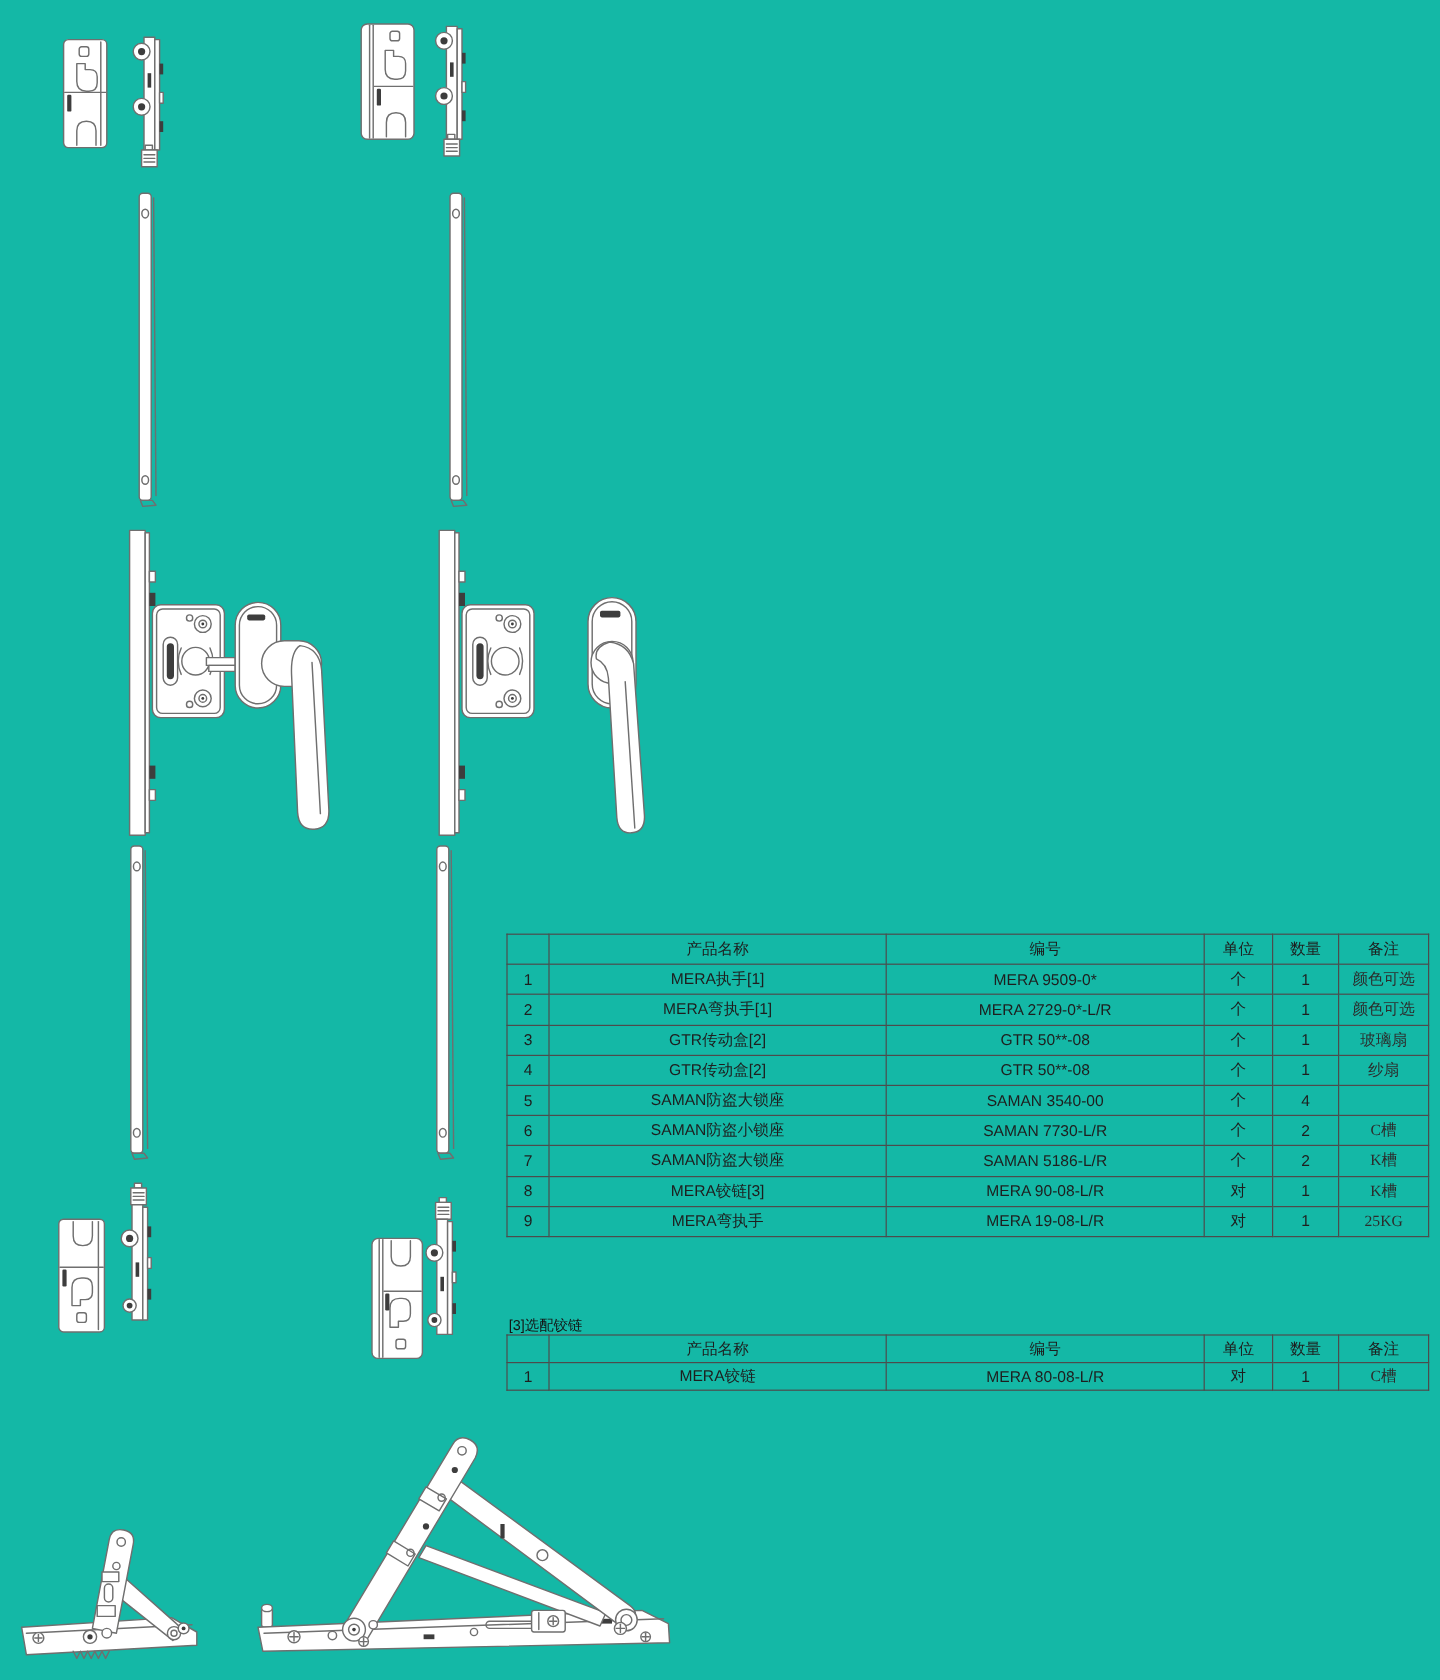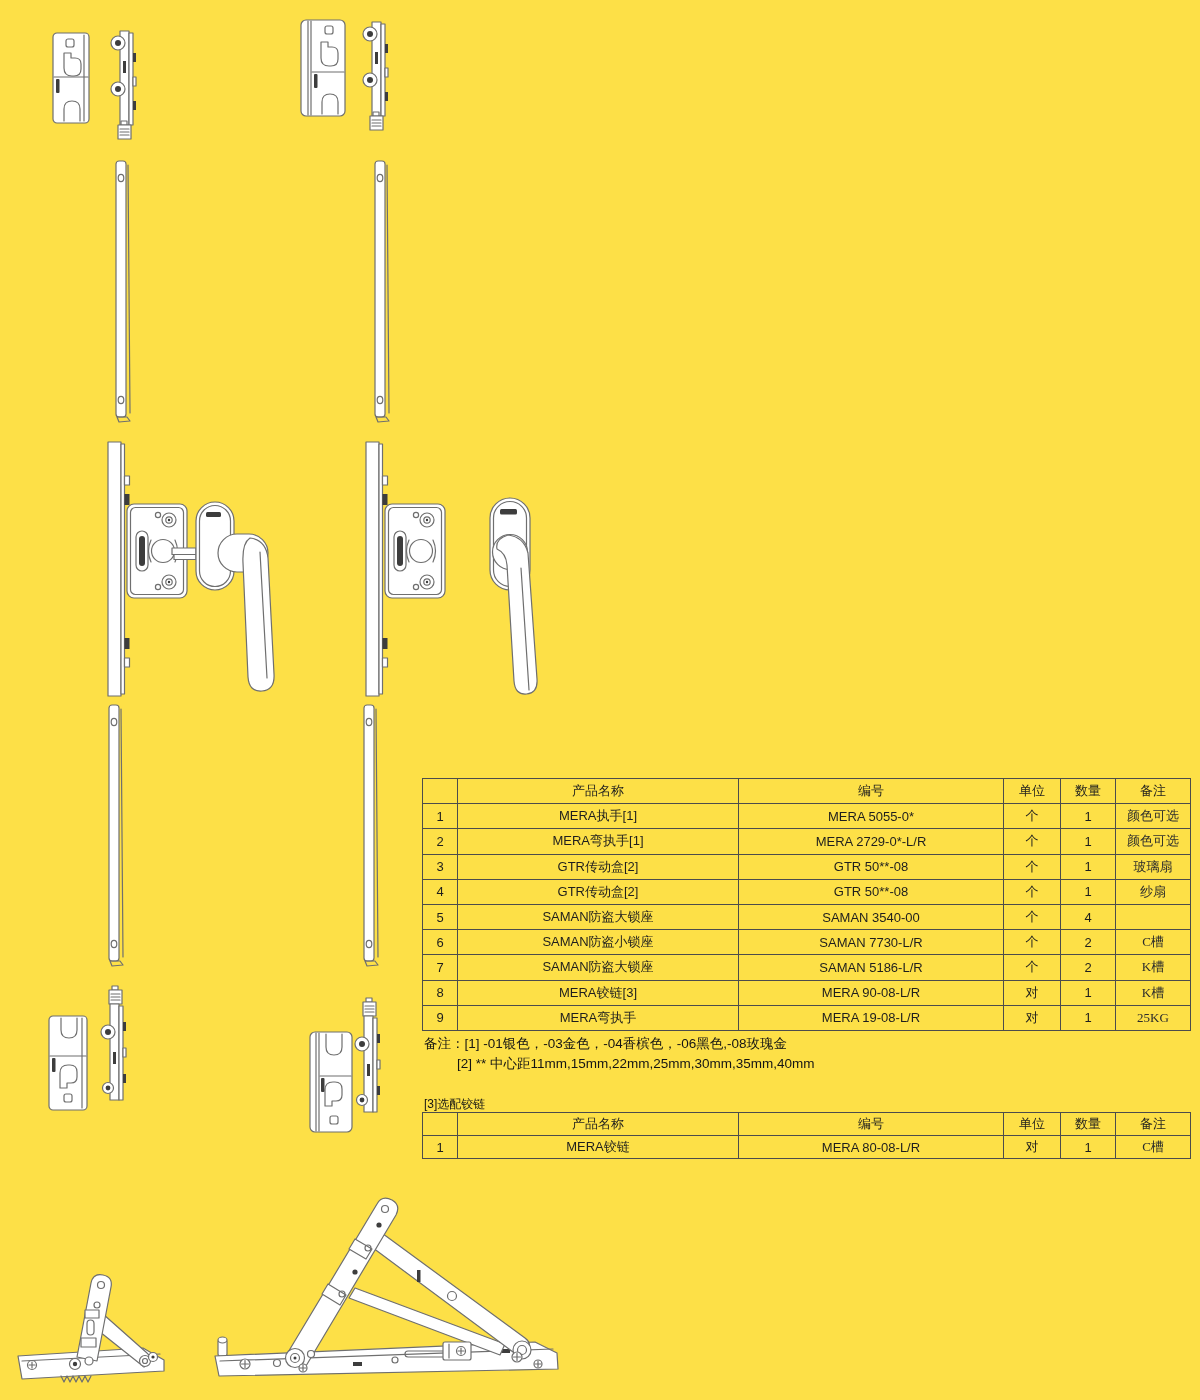--- a/index.html
+++ b/index.html
@@ -1,16 +1,16 @@
 <!DOCTYPE html>
 <html><head>
 <meta charset="utf-8">
 <style>
   html,body{margin:0;padding:0;background:#fff;}
-  #canvas{position:relative;width:1200px;height:1400px;background:#fde047;
+  #canvas{position:relative;width:1200px;height:1400px;background:#14b8a6;
           font-family:"Liberation Sans","DejaVu Sans",sans-serif;overflow:hidden;color:#1e1e1e;}
   .fig{position:absolute;}
   .fig svg{display:block;}
   .ln{stroke:#6f6f6f;stroke-width:1.2;fill:none;stroke-linejoin:round;stroke-linecap:round;}
   .lnw{stroke:#6f6f6f;stroke-width:1.2;fill:#ffffff;stroke-linejoin:round;stroke-linecap:round;}
   .dk{fill:#3d3d3d;stroke:none;}
   table.parts{position:absolute;border-collapse:collapse;table-layout:fixed;text-align:center;color:#1e1e1e;}
   table.parts td{border:1px solid #4c4c4c;padding:0;white-space:nowrap;overflow:hidden;font-size:13px;}
   #main-table{left:422px;top:778px;width:768px;}
   #main-table td{height:24.2px;}
@@ -352,21 +352,21 @@
       <td></td>
       <td>产品名称</td>
       <td>编号</td>
       <td>单位</td>
       <td>数量</td>
       <td>备注</td>
     </tr>
     <tr>
       <td>1</td>
       <td>MERA执手[1]</td>
-      <td>MERA 5055-0*</td>
+      <td>MERA 9509-0*</td>
       <td>个</td>
       <td>1</td>
       <td class="remark">颜色可选</td>
     </tr>
     <tr>
       <td>2</td>
       <td>MERA弯执手[1]</td>
       <td>MERA 2729-0*-L/R</td>
       <td>个</td>
       <td>1</td>
@@ -424,27 +424,20 @@
       <td>9</td>
       <td>MERA弯执手</td>
       <td>MERA 19-08-L/R</td>
       <td>对</td>
       <td>1</td>
       <td class="remark">25KG</td>
     </tr>
   </tbody>
     </table>
 
-  <div class="notes">
-    <div class="row1">
-      <span>备注：</span>
-      <span>[1] -01银色，-03金色，-04香槟色，-06黑色,-08玫瑰金</span>
-    </div>
-    <div class="row2">[2] ** 中心距11mm,15mm,22mm,25mm,30mm,35mm,40mm</div>
-  </div>
 
   <div id="opt-title">[3]选配铰链</div>
   <table class="parts" id="opt-table">
     <colgroup>
       <col style="width:35px">
         <col style="width:281px">
         <col style="width:265px">
       <col style="width:57px">
         <col style="width:55px">
         <col style="width:75px">

